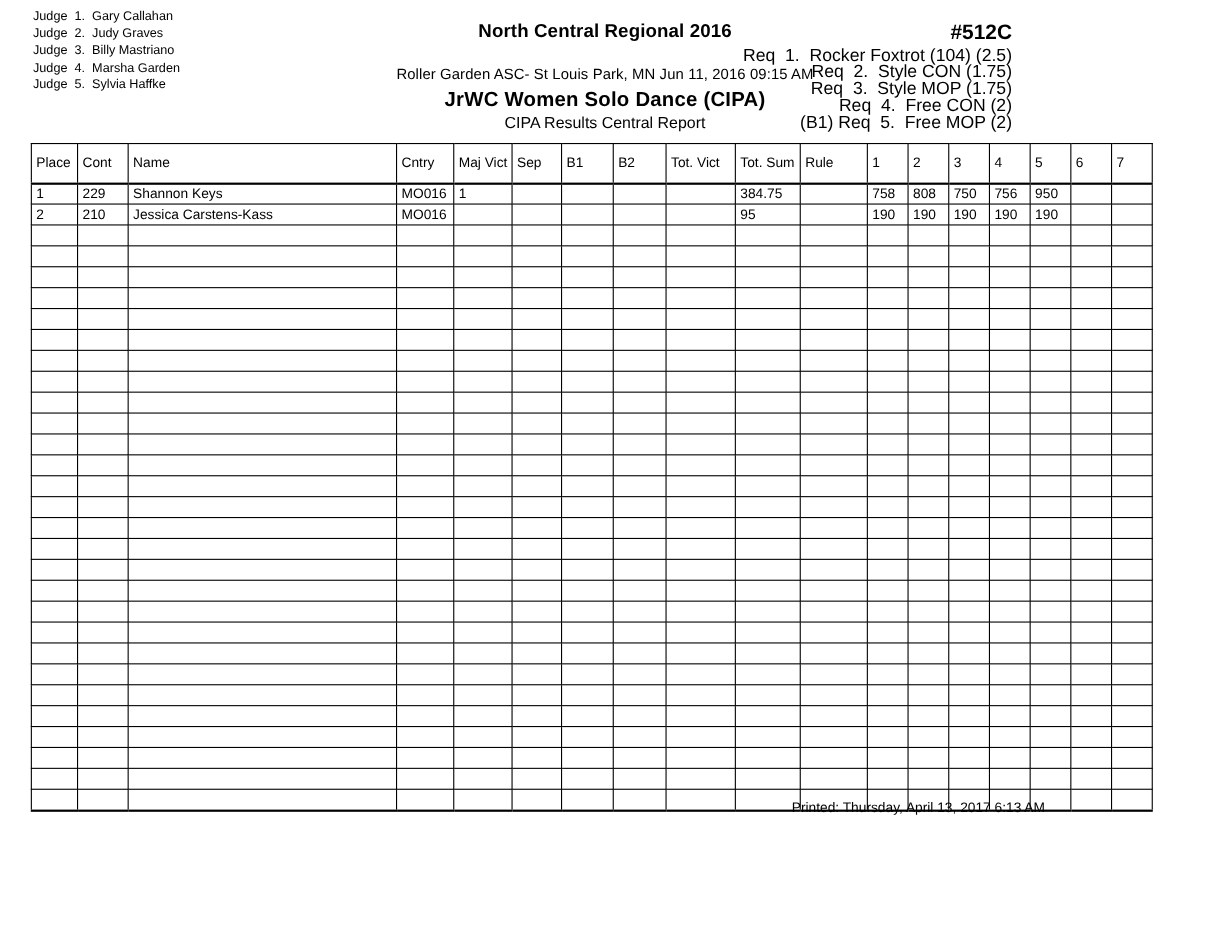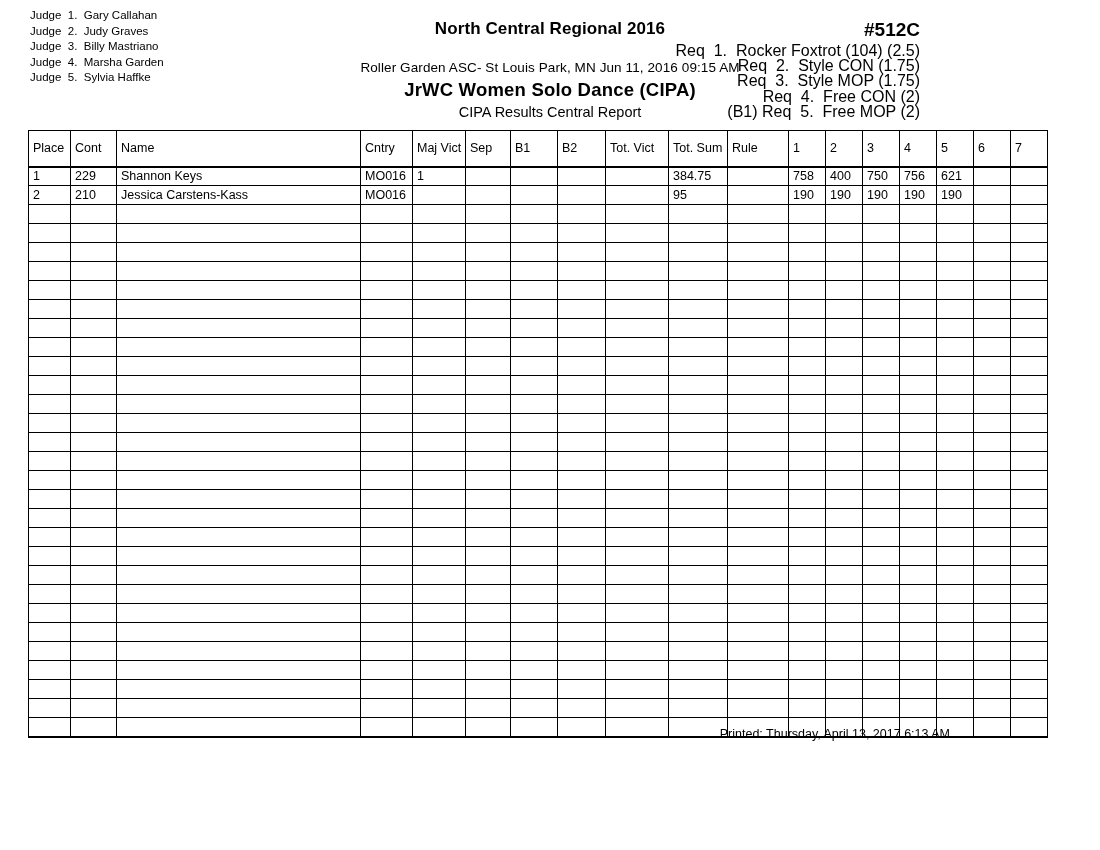--- a/index.html
+++ b/index.html
@@ -230,24 +230,24 @@
           <td>Shannon Keys</td>
           <td>MO016</td>
           <td>1</td>
           <td></td>
           <td></td>
           <td></td>
           <td></td>
           <td class="c-center">384.75</td>
           <td></td>
           <td class="c-center">758</td>
-          <td class="c-center">400</td>
+          <td class="c-center">808</td>
           <td class="c-center">750</td>
           <td class="c-center">756</td>
-          <td class="c-center">621</td>
+          <td class="c-center">950</td>
           <td class="c-center"></td>
           <td class="c-center"></td>
         </tr>
         <tr>
           <td class="c-center">2</td>
           <td class="c-center">210</td>
           <td>Jessica Carstens-Kass</td>
           <td>MO016</td>
           <td></td>
           <td></td>

